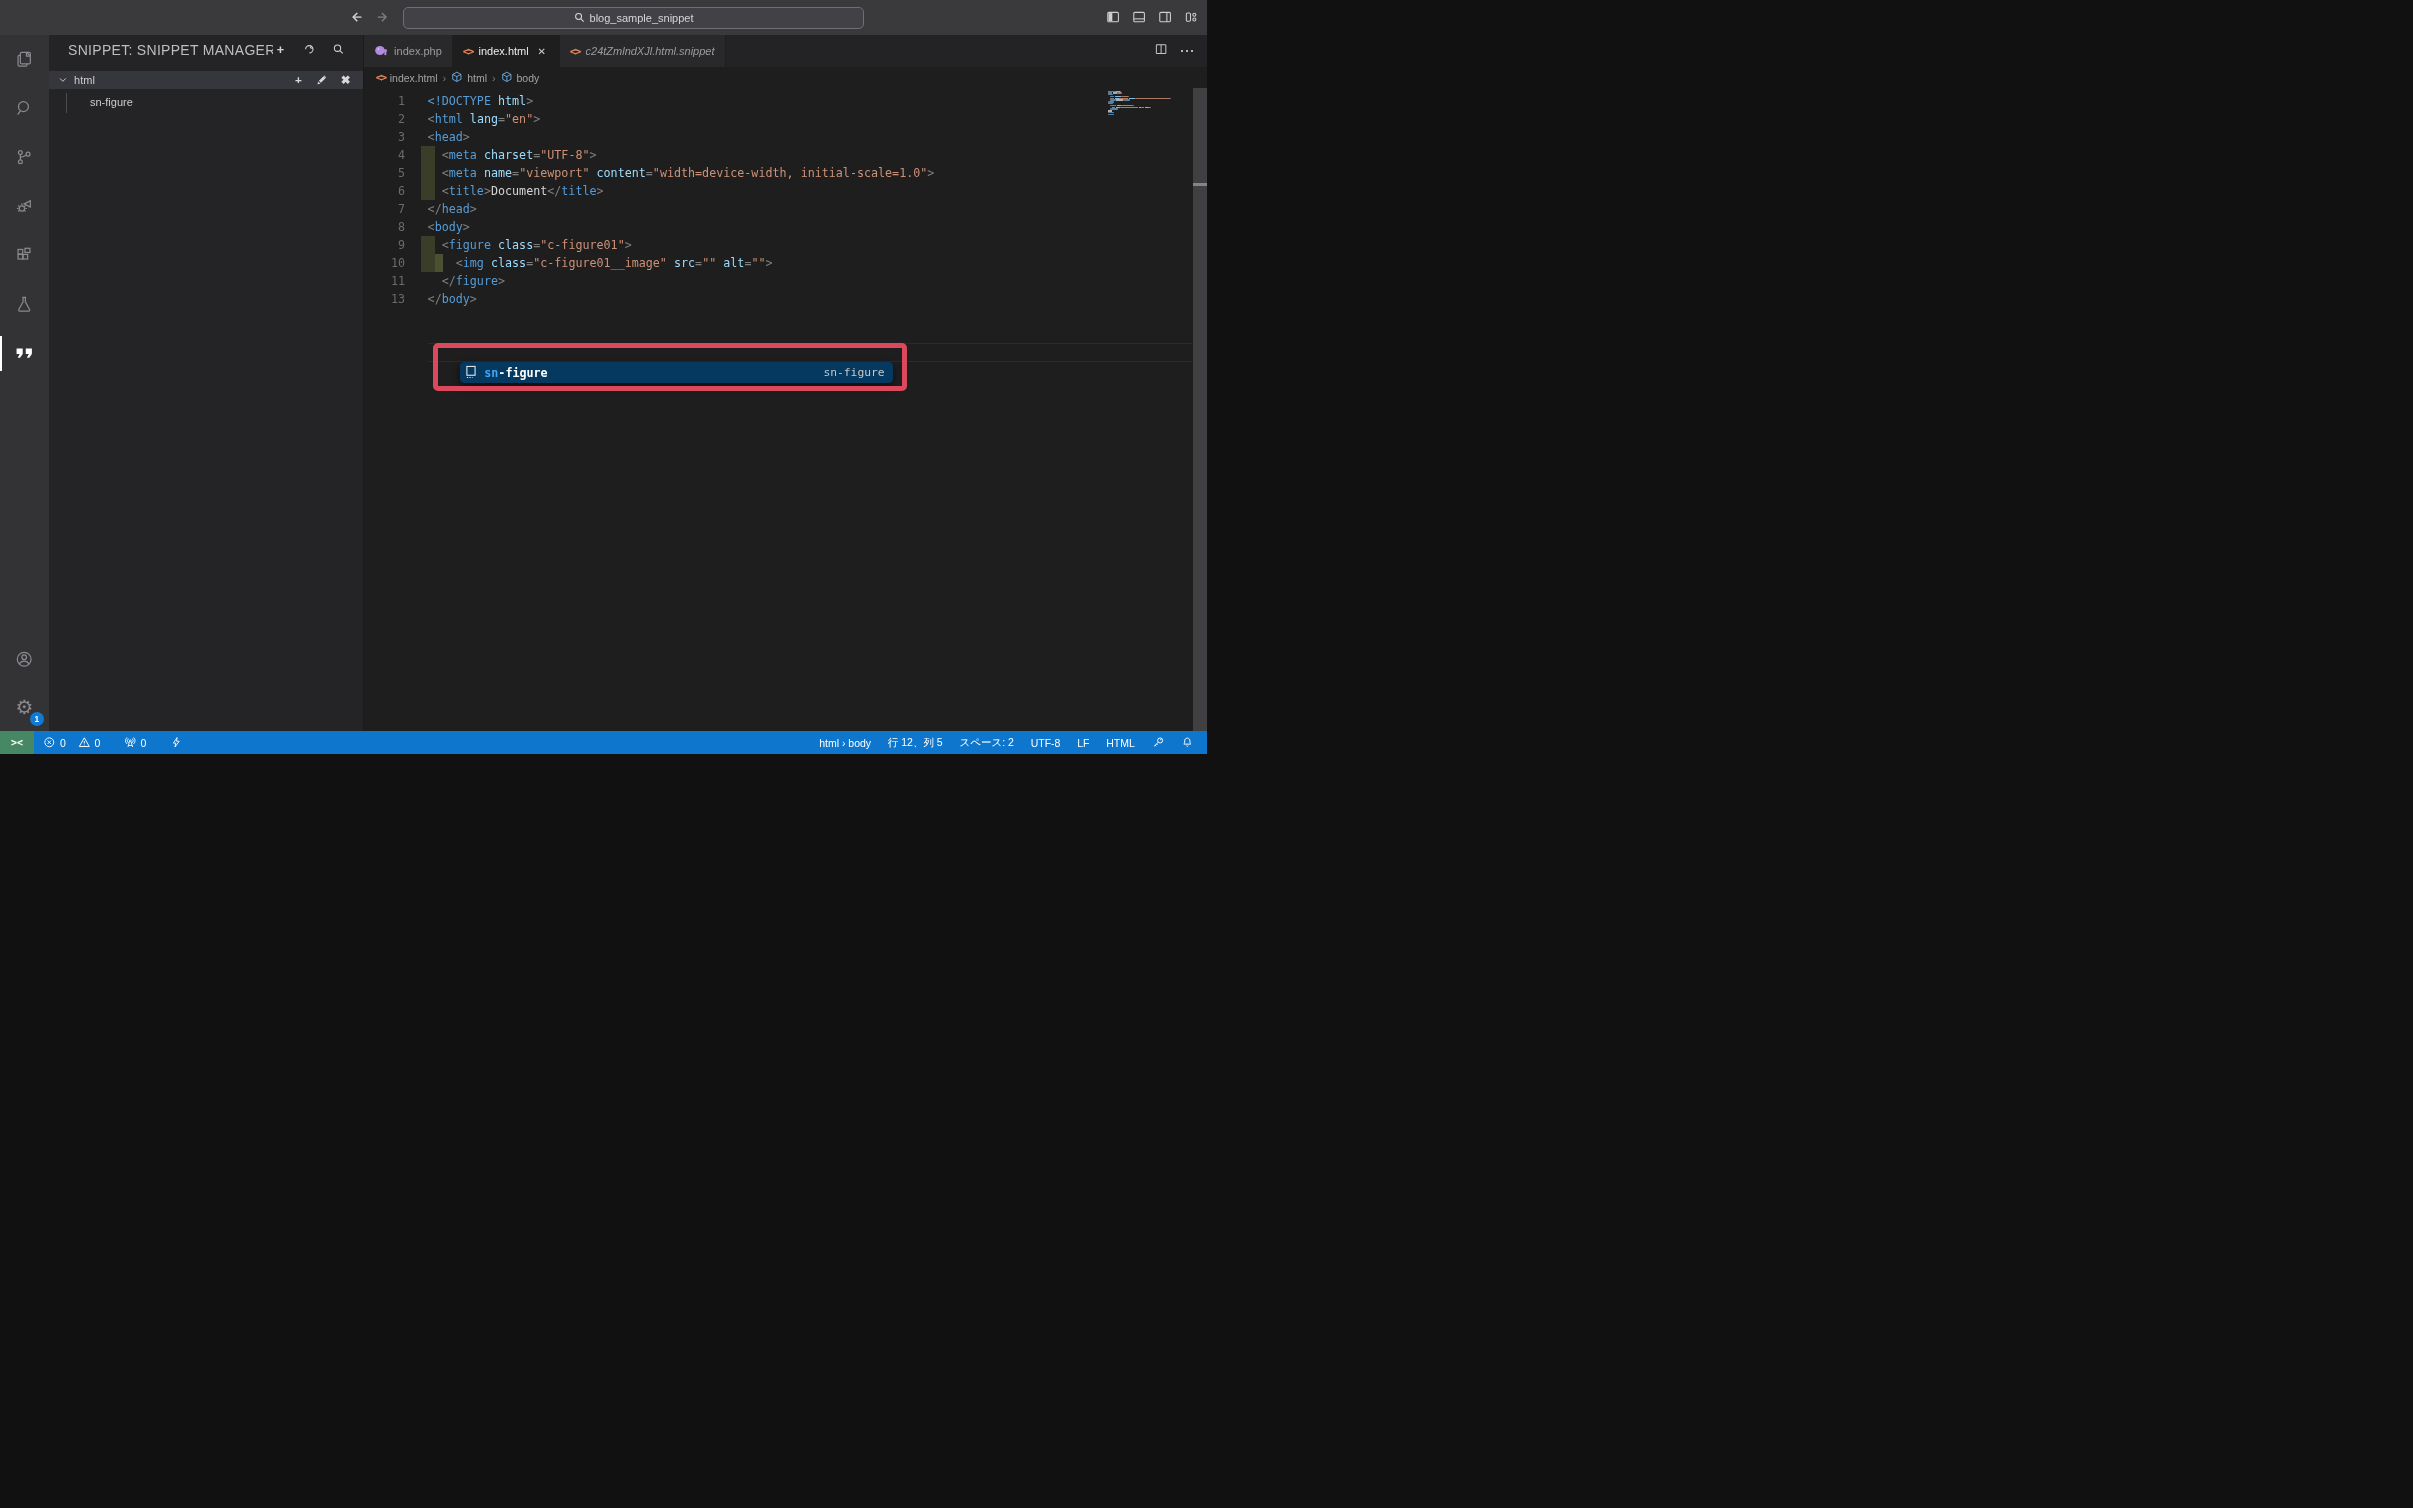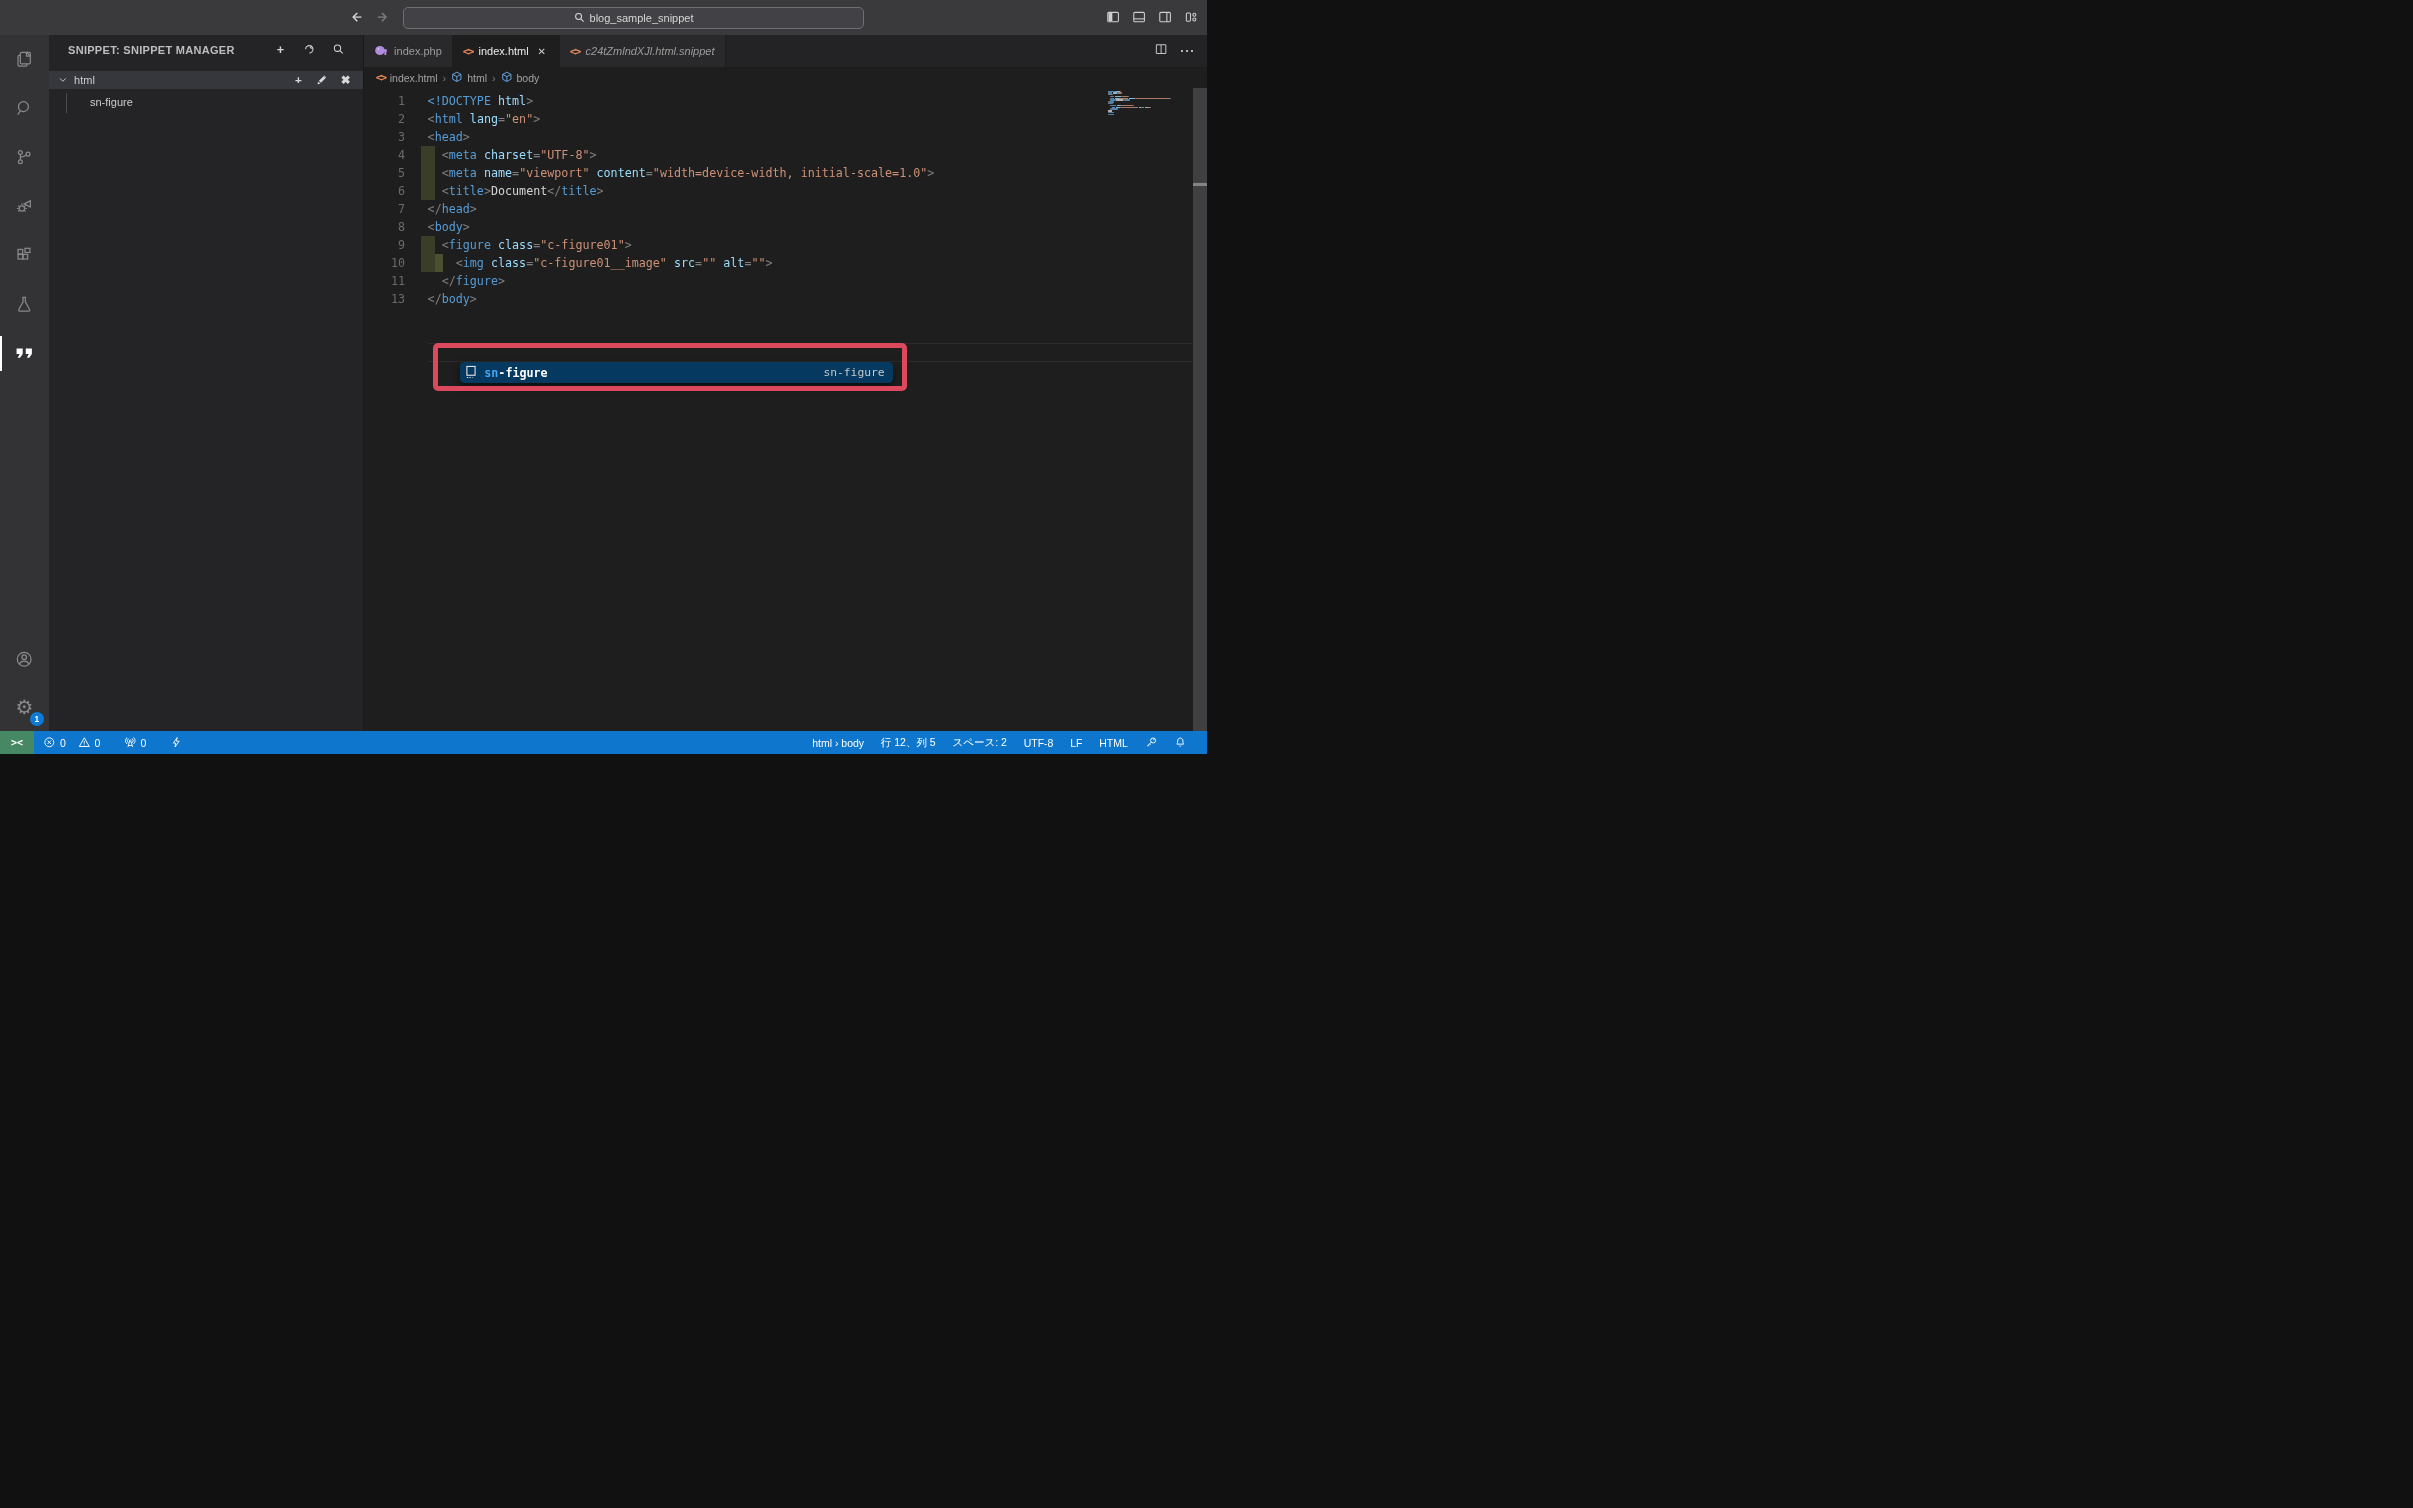--- a/index.html
+++ b/index.html
@@ -22,21 +22,21 @@
   .ab-item{height:49px;display:flex;align-items:center;justify-content:center;color:#8a8a8e;position:relative;}
   .ab-item.active{color:#ffffff;}
   .ab-item.active::before{content:"";position:absolute;left:0;top:6.7px;bottom:6.7px;width:1.7px;background:#fff;}
   .ab-bottom{position:absolute;bottom:0;left:0;right:0;}
   .ab-bottom .ab-item{height:48px;}
   .badge{position:absolute;right:5px;bottom:5px;min-width:14.2px;height:14.2px;border-radius:7.5px;background:#0d7ad6;
     color:#fff;font-size:8.4px;font-weight:bold;display:flex;align-items:center;justify-content:center;padding:0 2.5px;}
   
   .sidebar{width:315px;background:#242426;border-right:0.8px solid #1a1a1b;display:flex;flex-direction:column;}
   .sidebar-header{height:29px;display:flex;align-items:center;padding:0 13.4px 0 19px;}
-  .sidebar-title{font-size:11px;letter-spacing:0.3px;color:#bdbdc2;flex:1;white-space:nowrap;overflow:hidden;font-weight:bold;}
+  .sidebar-title{font-size:14px;letter-spacing:0.3px;color:#bdbdc2;flex:1;white-space:nowrap;overflow:hidden;}
   .sidebar-actions{display:flex;gap:14.2px;color:#d2d2d2;padding-right:3.4px;}
   .sb-act{width:15px;height:15px;display:flex;align-items:center;justify-content:center;cursor:pointer;}
   .tree{margin-top:6.7px;position:relative;}
   .tree-row{height:18.4px;display:flex;align-items:center;font-size:11px;color:#cccccc;}
   .tree-row.group{background:#36363d;padding-left:8.4px;}
   .tree-row.group .label{flex:1;margin-left:5px;}
   .row-actions{display:flex;gap:11px;padding-right:11px;color:#d8d8d8;align-items:center;}
   .row-actions .sb-act{width:12.6px;height:12.6px;font-size:11px;}
   .tree-row.child{padding-left:41px;position:relative;margin-top:4.2px;}
   .indent-guide{position:absolute;left:17px;top:22.6px;width:0.8px;height:20px;background:#4b4b52;}
@@ -79,21 +79,21 @@
   .sg-label{font-weight:bold;color:#fff;flex:1;}
   .sg-label .match{color:#41a6f5;}
   .sg-hint{color:#c2c8cc;font-size:11.3px;}
   .annotation{position:absolute;left:69px;top:255px;width:474px;height:48px;border:5px solid #dd495c;
     border-radius:5px;z-index:6;pointer-events:none;}
   
   .statusbar{height:23.5px;background:#0e76cd;display:flex;align-items:center;color:#fff;font-size:10.5px;}
   .sb-remote{height:23.5px;background:#468764;display:flex;align-items:center;justify-content:center;width:34px;color:#fff;
     font-family:"DejaVu Sans Mono",monospace;font-weight:bold;font-size:10px;cursor:pointer;}
   .sb-group{display:flex;align-items:center;gap:4.2px;padding:0 5.9px;height:100%;cursor:pointer;}
-  .sb-right{margin-left:auto;display:flex;align-items:center;height:100%;padding-right:12px;}
+  .sb-right{margin-left:auto;display:flex;align-items:center;height:100%;padding-right:5px;}
   .sb-right .sb-group{padding:0 8.4px;}
   .sicon{display:flex;align-items:center;justify-content:center;}
 </style>
 </head>
 <body>
 
 <div class="window">
 
   <div class="titlebar">
     <div class="nav-arrows">

